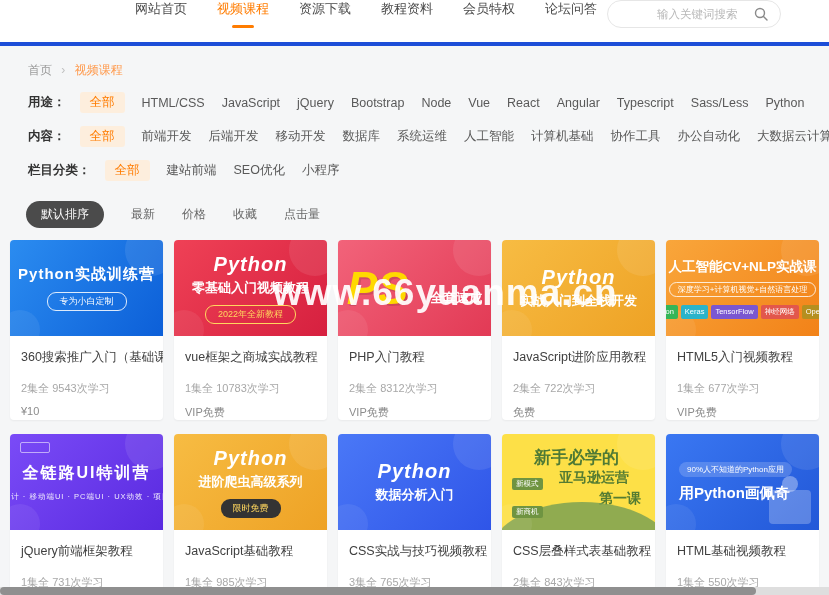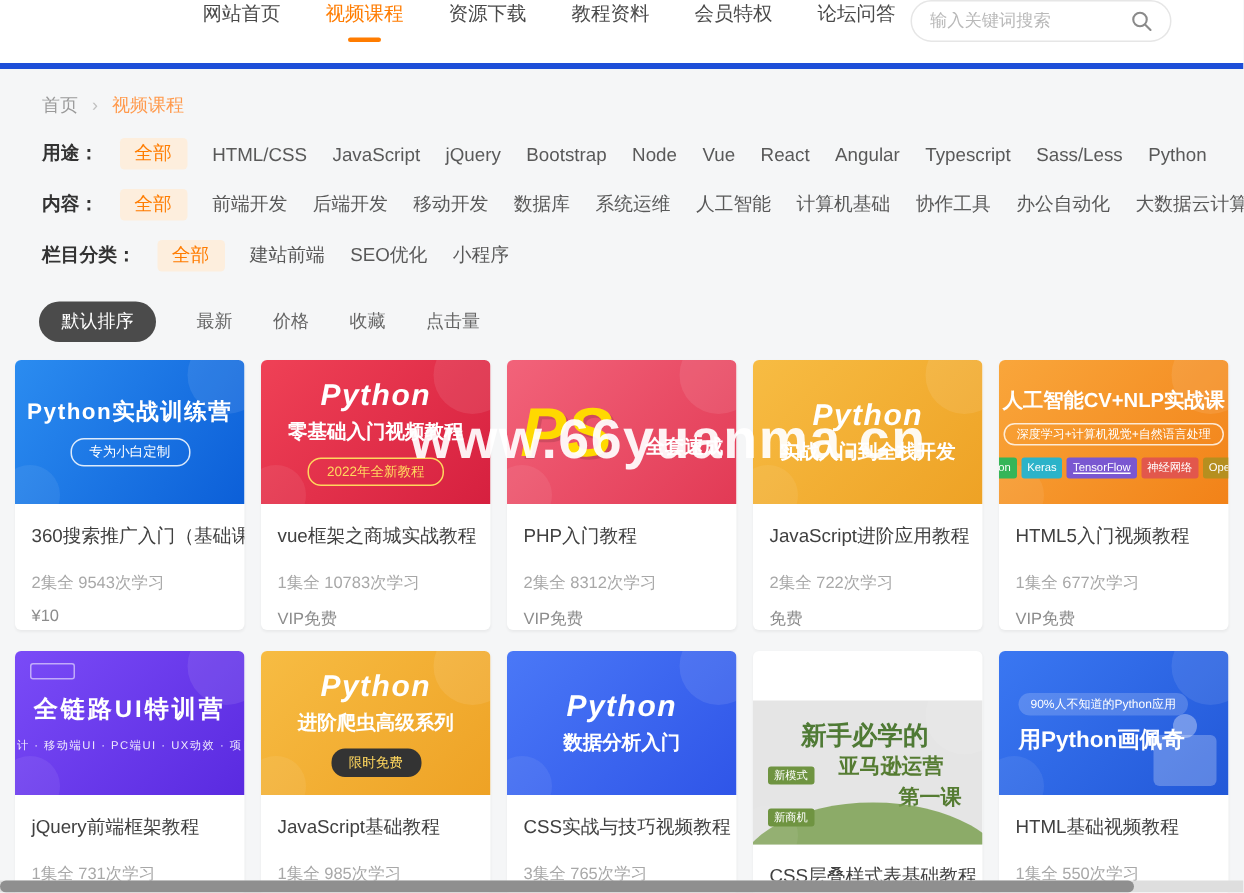--- a/index.html
+++ b/index.html
@@ -9,21 +9,21 @@
   
   .header { height:46px; background:#fff; border-bottom:4px solid #1d4ed8;
     display:flex; align-items:flex-start; padding:0 48px 0 135px; }
   .nav { display:flex; gap:30px; }
   .nav-item { font-size:13px; color:#4a4a4a; position:relative; cursor:pointer; white-space:nowrap; }
   .nav-item.active { color:#ff7c00; }
   .nav-item.active::after { content:""; position:absolute; left:50%; transform:translateX(-50%);
     bottom:-10px; width:22px; height:3px; border-radius:2px; background:#ff7c00; }
   .search { margin-left:auto; width:174px; height:28px; border:1px solid #e6e6e6; border-radius:15px;
     display:flex; align-items:center; background:#fff; padding:0 12px; }
-  .search input { border:none; outline:none; flex:1; font-size:11.5px; color:#333; background:transparent; min-width:0; }
+  .search input { border:none; outline:none; flex:1; font-size:11.5px; color:#333; background:transparent; min-width:0;margin-left:37px; }
   .search input::placeholder { color:#b9b9b9; }
   .search svg { flex:0 0 auto; }
 
   
   .crumbs { margin:16px 0 0 28px; font-size:12px; color:#9a9a9a; }
   .crumbs .cur { color:#ff9a4d; }
   .crumbs .sep { margin:0 6px; color:#c0c0c0; }
 
   
   .filters { margin:6px 0 0 28px; }
@@ -50,21 +50,21 @@
   .c-meta  { font-size:11px; color:#a8a8a8; padding:15px 11px 0; }
   .c-price { font-size:11px; color:#8c8c8c; padding:9px 11px 0; }
 
   .t-blue   { background:linear-gradient(125deg,#2b8cf0,#0c5fd8); }
   .t-red    { background:linear-gradient(135deg,#ef4156,#d6203f); }
   .t-pink   { background:linear-gradient(135deg,#f2637a,#e23a55); }
   .t-yellow { background:linear-gradient(135deg,#f7bc43,#eea225); }
   .t-orange { background:linear-gradient(135deg,#f9a63b,#f28218); }
   .t-purple { background:linear-gradient(135deg,#7a4bf7,#5a2ae0); }
   .t-blue2  { background:linear-gradient(135deg,#4a78f7,#2f55e8); }
-  .t-cream  { background:#e5e5e5;margin-top:33px; }
+  .t-cream  { background:#fde047; }
   .t-blue3  { background:linear-gradient(135deg,#3a77f2,#2258d8); }
 
   .th-main  { font-weight:bold; font-size:15px; letter-spacing:1px; white-space:nowrap; z-index:1; }
   .th-brand { font-weight:bold; font-size:20px; font-style:italic; letter-spacing:1px; z-index:1; }
   .th-sub   { font-size:13px; font-weight:bold; margin-top:3px; z-index:1; white-space:nowrap; }
   .th-badge { margin-top:8px; font-size:9px; border:1px solid rgba(255,255,255,.85); border-radius:9px;
     padding:2px 12px; z-index:1; }
   .badge-gold { color:#ffd75e; border-color:#ffd75e; }
   .badge-dark { background:#333; color:#ffd75e; border:none; padding:3px 12px; }
 
@@ -72,21 +72,21 @@
   .ps-big  { font-size:46px; line-height:1; font-weight:bold; font-style:italic; color:#ffd900;
     text-shadow:2px 2px 0 rgba(0,0,0,.12); }
   .ps-side { font-size:13px; font-weight:bold; color:#fff; margin-top:24px; white-space:nowrap; }
 
   .ai-title { font-size:13.5px; font-weight:bold; z-index:1; white-space:nowrap; }
   .ai-sub { font-size:8px; border:1px solid rgba(255,255,255,.8); border-radius:8px; padding:1px 8px;
     margin-top:6px; z-index:1; white-space:nowrap; }
   .ai-tags { display:flex; gap:3px; margin-top:8px; z-index:1; }
   .ai-tag { font-size:7.5px; padding:2px 4px; border-radius:2px; color:#fff; white-space:nowrap; }
   .ai-tag:nth-child(1){ background:#35b558; } .ai-tag:nth-child(2){ background:#2bb3c9; }
-  .ai-tag:nth-child(3){ background:#7a57d1;text-decoration:underline; } .ai-tag:nth-child(4){ background:#e2574c; }
+  .ai-tag:nth-child(3){ background:#7a57d1; } .ai-tag:nth-child(4){ background:#e2574c; }
   .ai-tag:nth-child(5){ background:#b58f1f; }
 
   .ui-corner { position:absolute; top:8px; left:10px; width:30px; height:11px;
     border:1px solid rgba(255,255,255,.55); border-radius:2px; }
   .ui-main { font-size:16px; font-weight:bold; letter-spacing:2px; z-index:1; white-space:nowrap; }
   .ui-sub  { font-size:7.5px; margin-top:8px; opacity:.9; letter-spacing:1px; z-index:1; white-space:nowrap; }
 
   .am-wrap { position:relative; width:100%; height:100%; }
   .am-l1 { position:absolute; top:12px; left:32px; font-size:17px; font-weight:bold; color:#4f7a35; white-space:nowrap; }
   .am-l2 { position:absolute; top:35px; right:26px; font-size:14px; font-weight:bold; color:#557c32; white-space:nowrap; }

